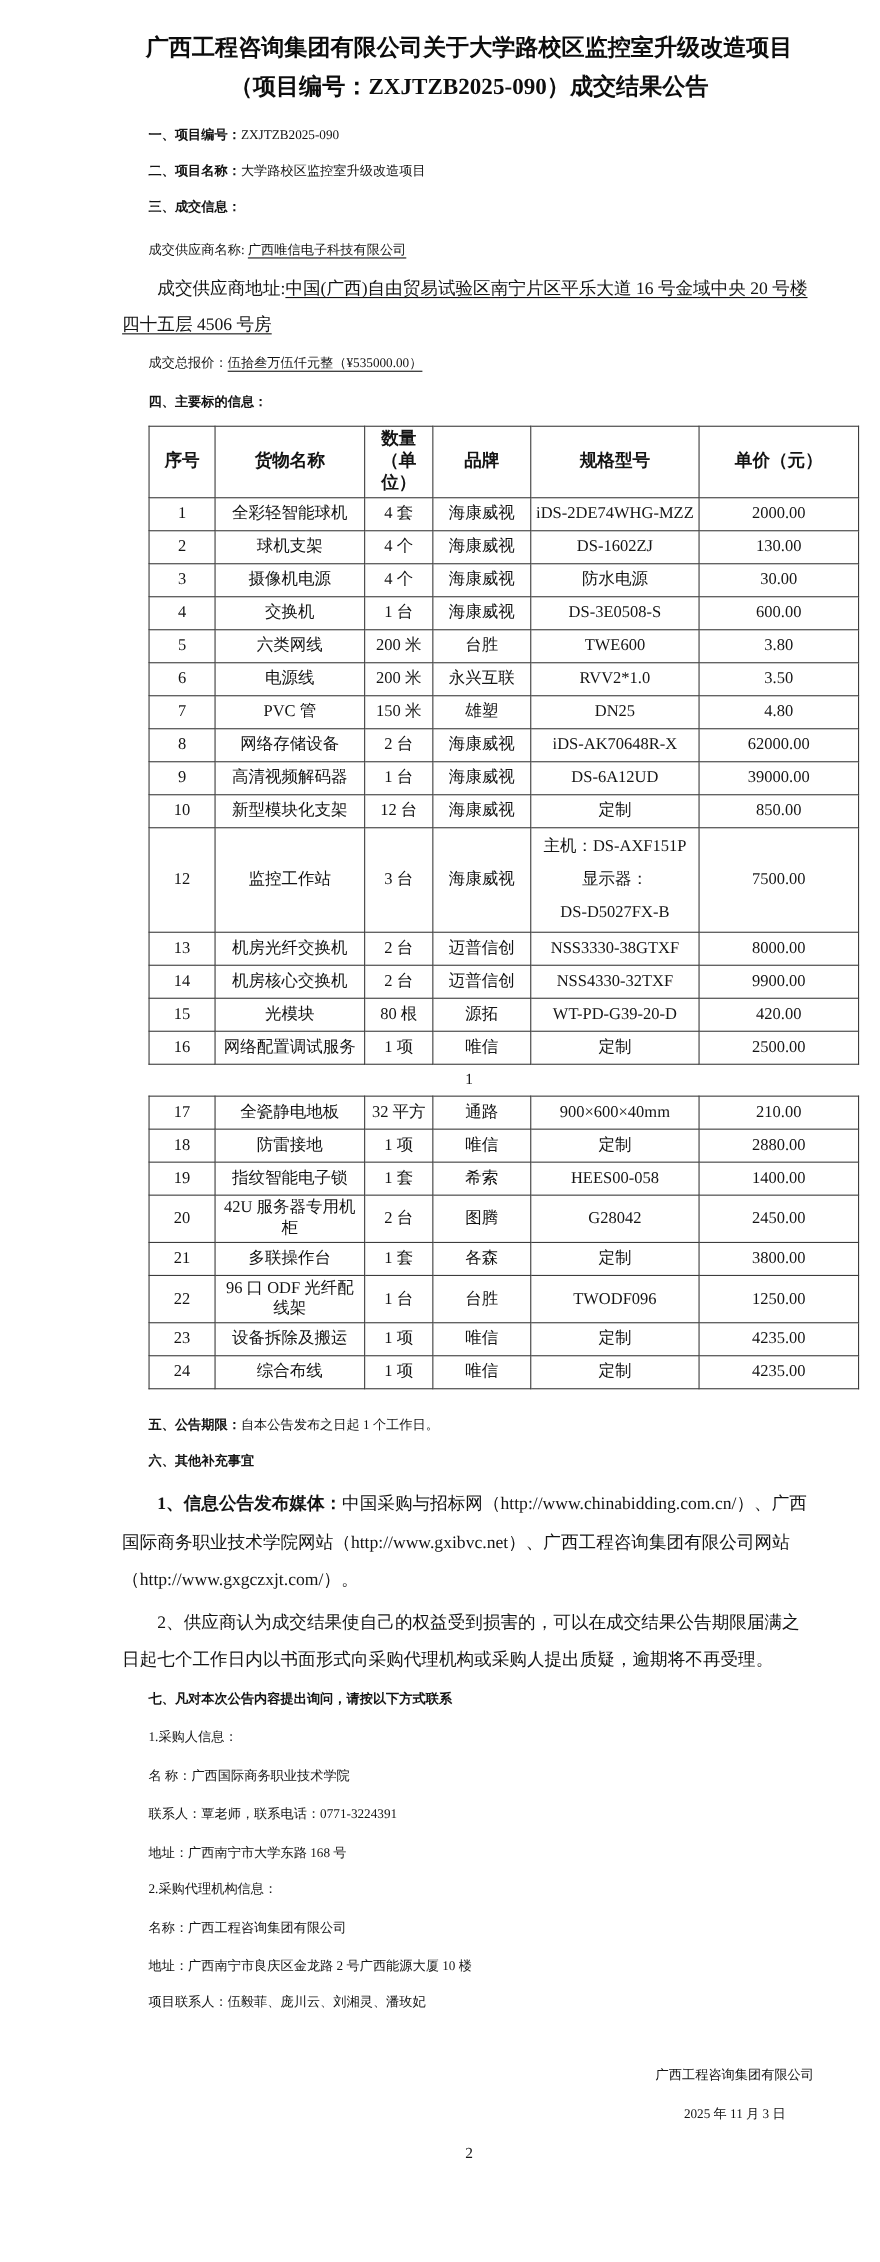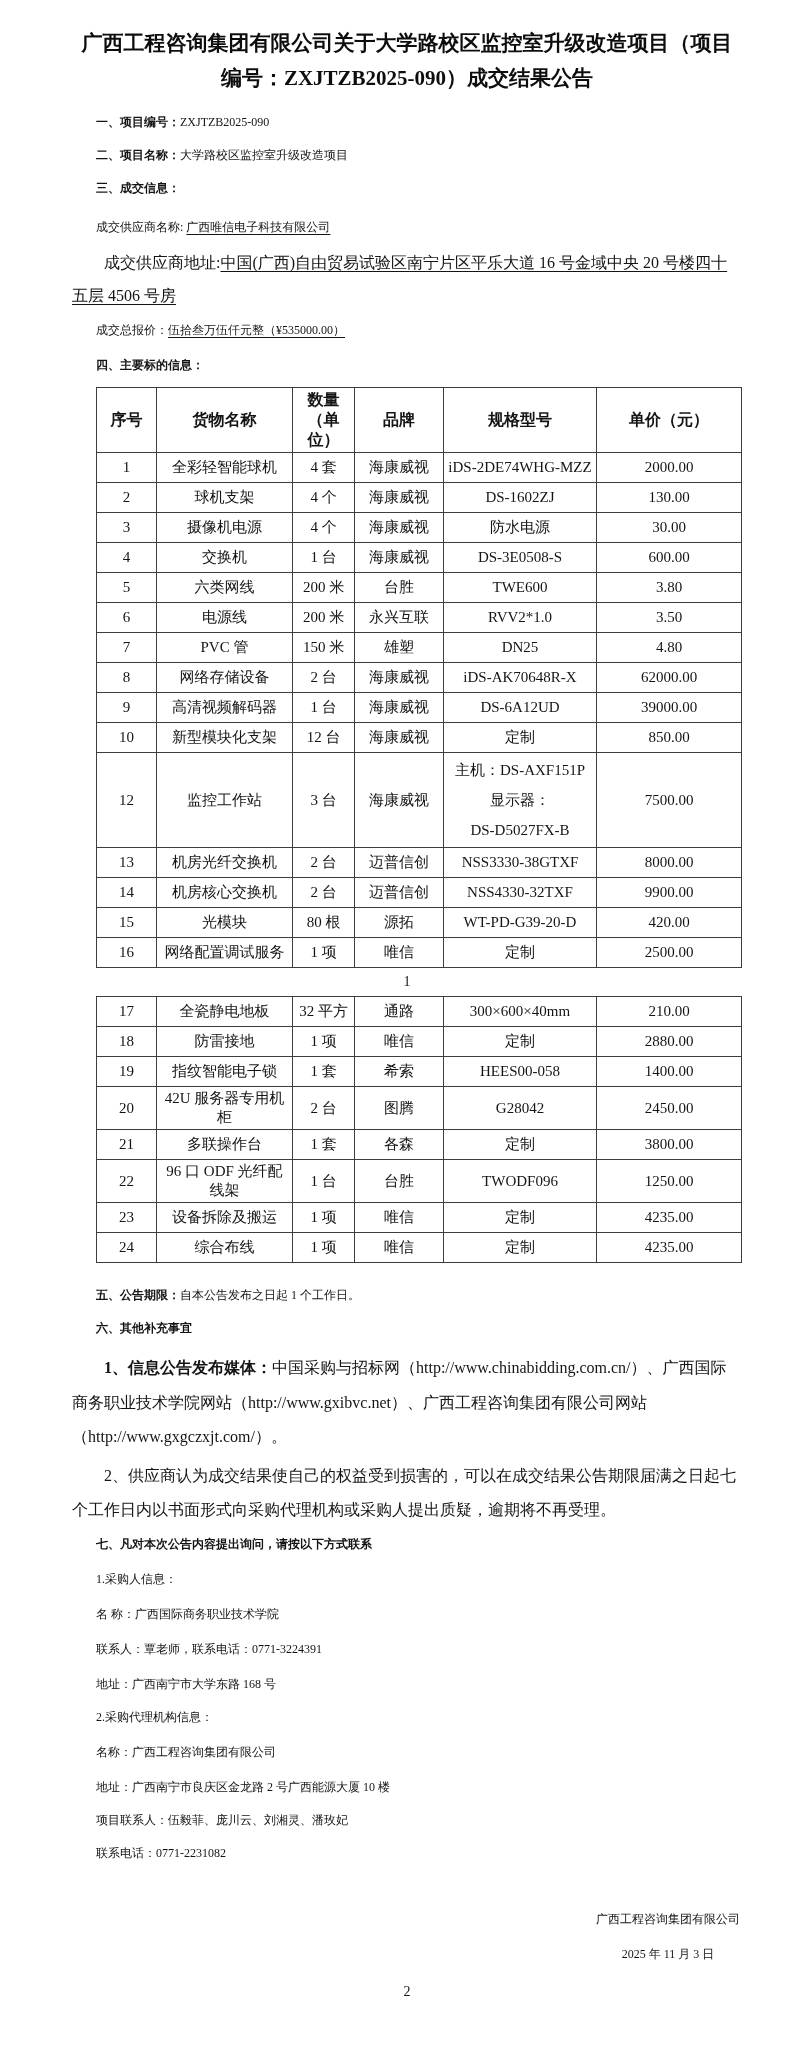--- a/index.html
+++ b/index.html
@@ -2,21 +2,21 @@
 <html><head>
 <meta charset="utf-8">
 <style>
   * { margin:0; padding:0; box-sizing:border-box; }
   html,body { background:#ffffff; }
   body {
     width:800px; height:2056px; overflow:hidden;
     font-family:"Liberation Serif","DejaVu Serif",serif;
     color:#141414;
   }
-  .page { width:800px; height:2056px; padding:26px 58px 0 72px; overflow:hidden; }
+  .page { width:800px; height:2056px; padding:26px 58px 0 111px; overflow:hidden; }
   .doc-title {
     font-size:21px; font-weight:bold; text-align:center;
     line-height:35px; margin:0 2px 10px 2px; color:#0d0d0d;
   }
   p.line { font-size:12px; line-height:33px; text-indent:2em; }
   p.wrapped { font-size:16px; line-height:33px; text-indent:2em; }
   .b { font-weight:bold; }
   u { text-underline-offset:3px; }
   .gap4 { margin-top:4px; } .gap2 { margin-top:2px; } .gap6 { margin-top:6px; }
   .gap16 { margin-top:16px; } .gap32 { margin-top:32px; }
@@ -213,21 +213,21 @@
       <col style="width:89px">
         <col style="width:153px">
         <col style="width:145px">
     </colgroup>
     <tbody>
         <tr>
           <td>17</td>
           <td>全瓷静电地板</td>
           <td>32 平方</td>
           <td>通路</td>
-          <td>300×600×40mm</td>
+          <td>900×600×40mm</td>
           <td>210.00</td>
         </tr>
         <tr>
           <td>18</td>
           <td>防雷接地</td>
           <td>1 项</td>
           <td>唯信</td>
           <td>定制</td>
           <td>2880.00</td>
         </tr>
@@ -293,21 +293,20 @@
   <p class="line"><span class="b">七、凡对本次公告内容提出询问，请按以下方式联系</span></p>
 
   <p class="line gap2">1.采购人信息：</p>
   <p class="line gap2">名 称：广西国际商务职业技术学院</p>
   <p class="line gap2">联系人：覃老师，联系电话：0771-3224391</p>
   <p class="line gap2">地址：广西南宁市大学东路 168 号</p>
   <p class="line">2.采购代理机构信息：</p>
   <p class="line gap2">名称：广西工程咨询集团有限公司</p>
   <p class="line gap2">地址：广西南宁市良庆区金龙路 2 号广西能源大厦 10 楼</p>
   <p class="line">项目联系人：伍毅菲、庞川云、刘湘灵、潘玫妃</p>
-  <p class="line">联系电话：0771-2231082</p>
 
   <div class="footer-wrap gap32">
     <div class="footer-inner">
       <div>广西工程咨询集团有限公司</div>
       <div>2025 年 11 月 3 日</div>
     </div>
   </div>
 
   <div class="pagenum" style="margin-top:8px">2</div>
 

